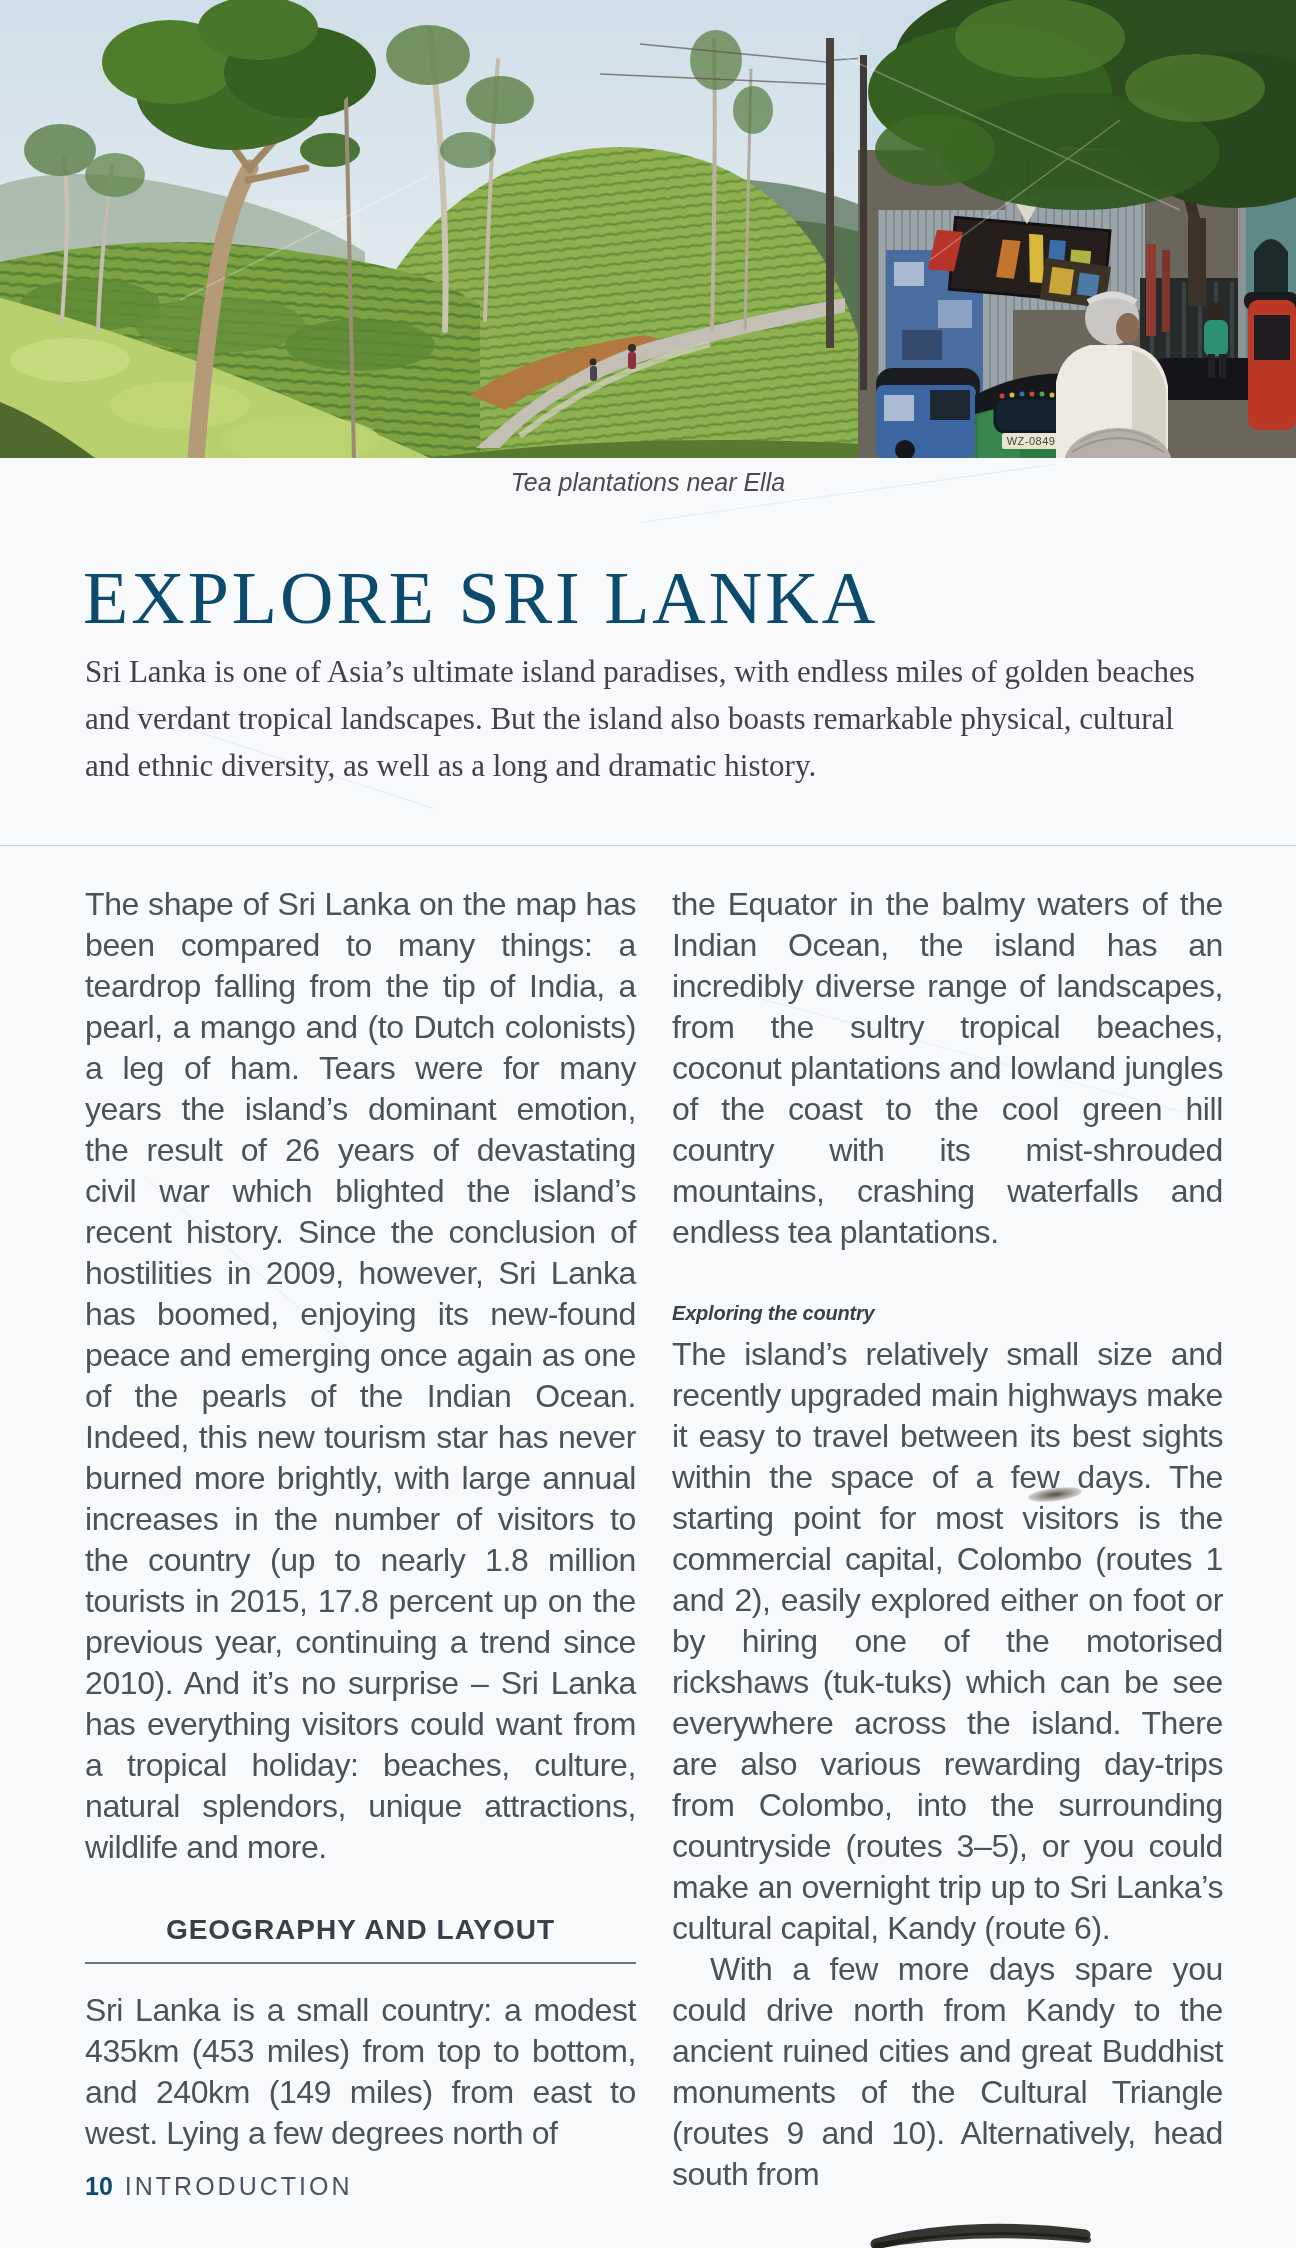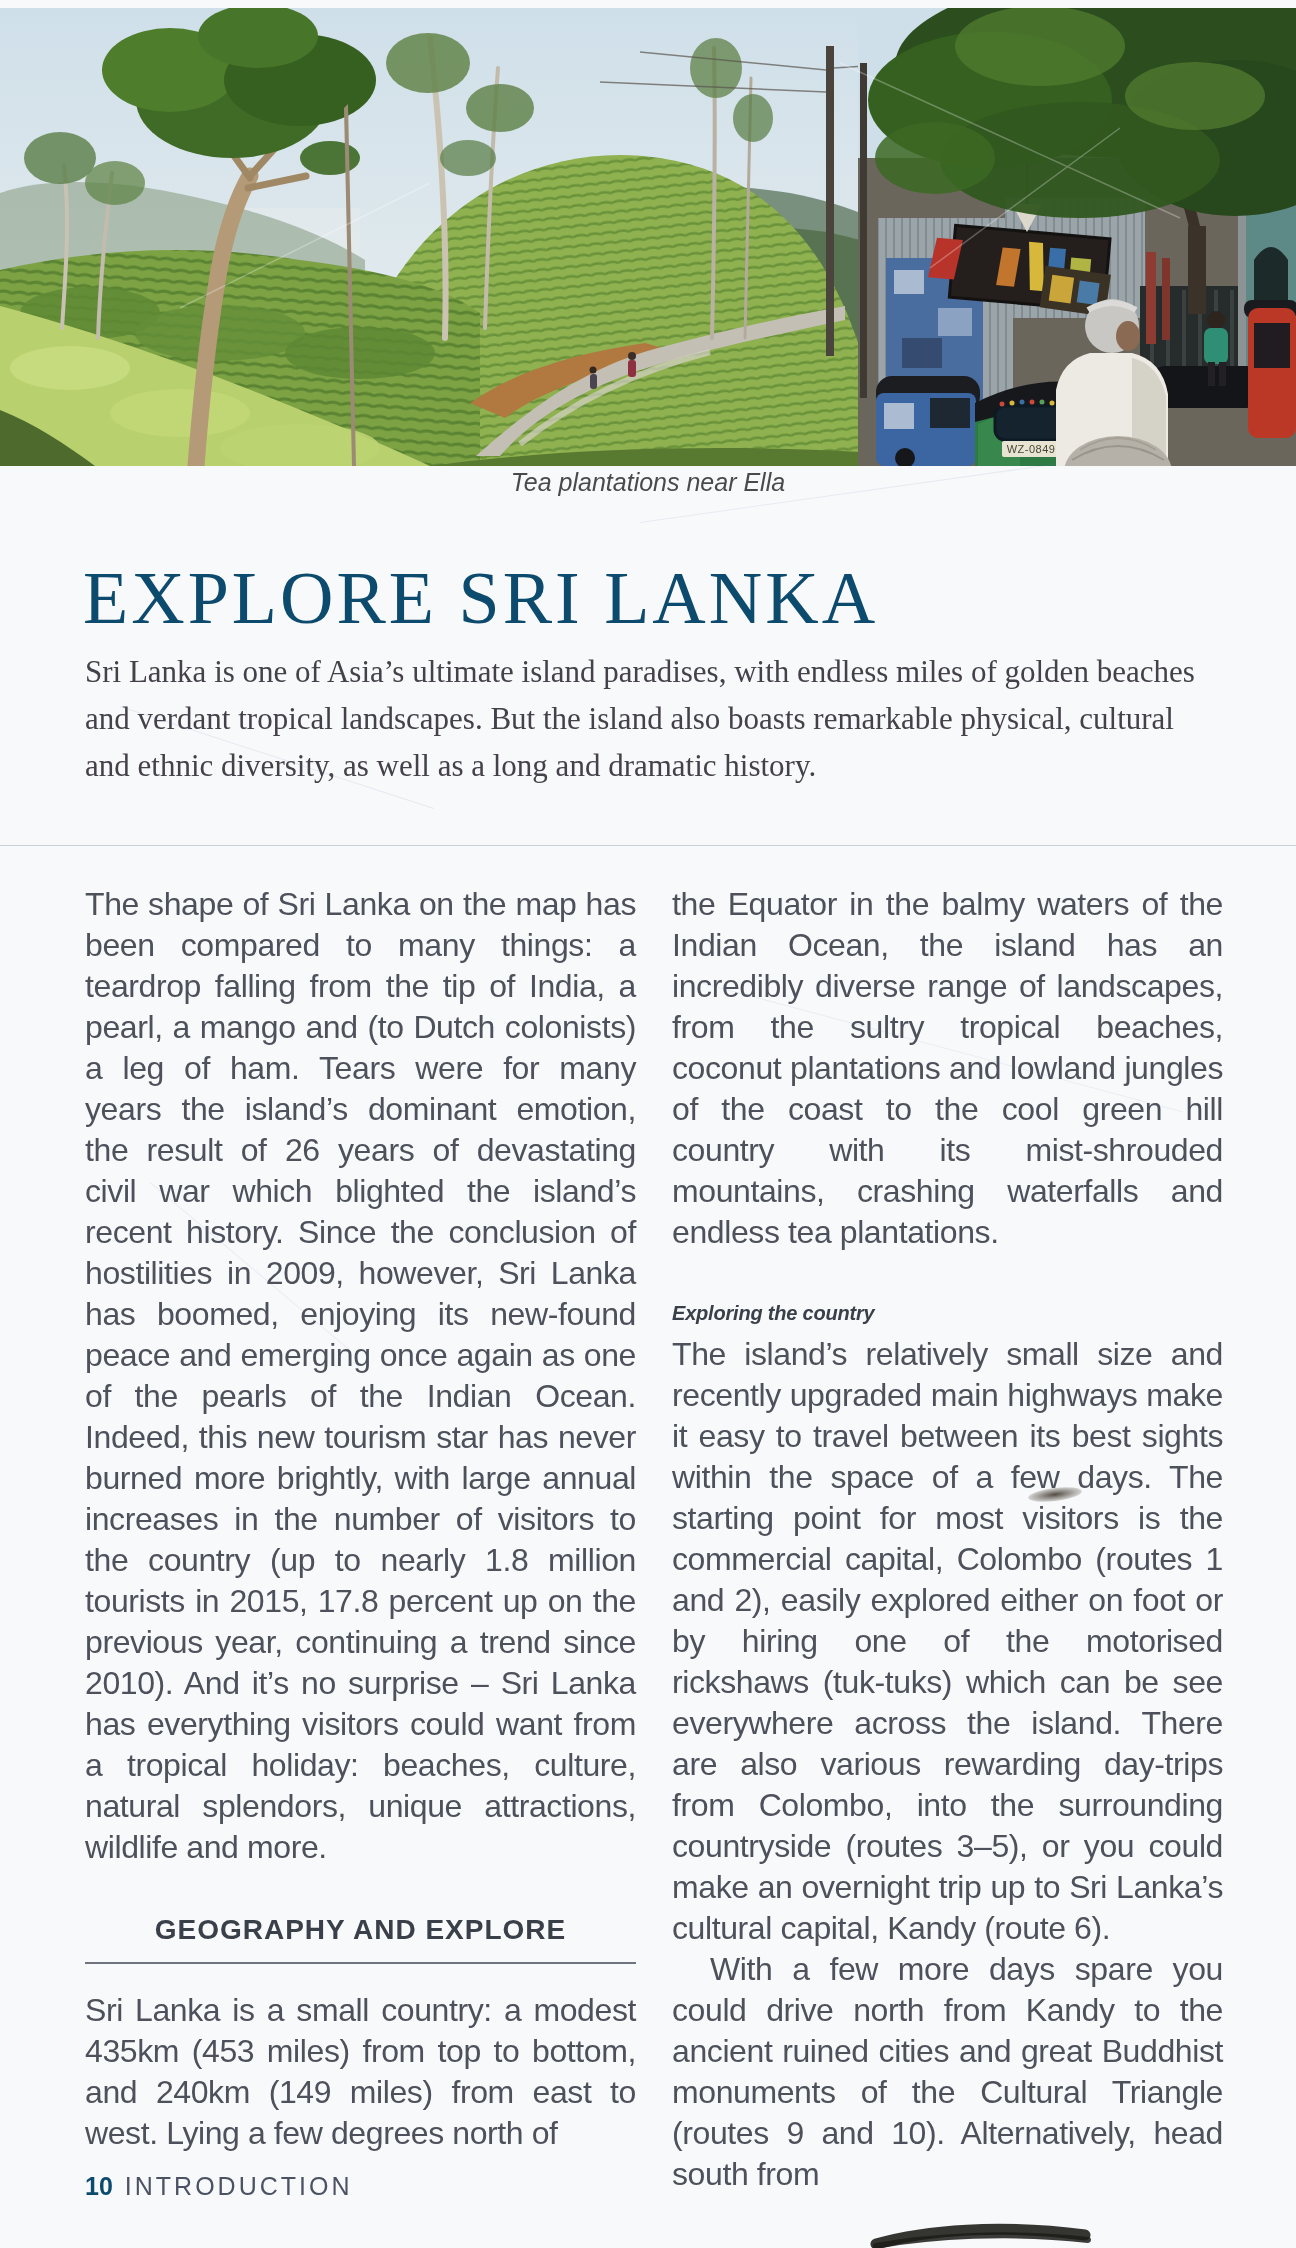--- a/index.html
+++ b/index.html
@@ -2,21 +2,21 @@
 <html lang="en"><head>
 <meta charset="utf-8">
 <style>
   html,body{margin:0;padding:0;background:#e9eaec;}
   .page{
     position:relative; width:1296px; height:2248px; margin:0 auto;
     background:#f8f9fa; overflow:hidden;
     font-family:"Liberation Sans",sans-serif; color:#4b4f59;
   }
   
-  .hero{position:absolute; left:0; top:8px; width:1296px; height:458px;}
+  .hero{position:absolute; left:0; top:0; width:1296px; height:458px;}
   .hero svg{display:block;}
   
   .caption{
     position:absolute; left:0; top:468px; width:1296px; text-align:center;
     font-family:Liberation Sans, sans-serif; font-style:italic; font-size:25px; color:#4a4a4e;
   }
   .title{
     position:absolute; left:83px; top:556px; width:1160px;
     font-family:"Liberation Serif",serif; font-weight:400; font-size:74px;
     letter-spacing:3px; color:#0c4a6e; white-space:nowrap;
@@ -287,21 +287,21 @@
     </svg>
   </figure>
 
   <div class="caption">Tea plantations near Ella</div>
   <h1 class="title" style="margin:0">EXPLORE SRI LANKA</h1>
   <div class="intro">Sri Lanka is one of Asia’s ultimate island paradises, with endless miles of golden beaches and verdant tropical landscapes. But the island also boasts remarkable physical, cultural and ethnic diversity, as well as a long and dramatic history.</div>
   <div class="fold-line"></div>
 
   <div class="col col-left">
     <p>The shape of Sri Lanka on the map has been compared to many things: a teardrop falling from the tip of India, a pearl, a mango and (to Dutch colonists) a leg of ham. Tears were for many years the island’s dominant emotion, the result of 26 years of devastating civil war which blighted the island’s recent history. Since the conclusion of hostilities in 2009, however, Sri Lanka has boomed, enjoying its new-found peace and emerging once again as one of the pearls of the Indian Ocean. Indeed, this new tourism star has never burned more brightly, with large annual increases in the number of visitors to the country (up to nearly 1.8 million tourists in 2015, 17.8 percent up on the previous year, continuing a trend since 2010). And it’s no surprise – Sri Lanka has everything visitors could want from a tropical holiday: beaches, culture, natural splendors, unique attractions, wildlife and more.</p>
-    <h2 class="geo-heading">GEOGRAPHY AND EXPLORE</h2>
+    <h2 class="geo-heading">GEOGRAPHY AND LAYOUT</h2>
     <p>Sri Lanka is a small country: a modest 435km (453 miles) from top to bottom, and 240km (149 miles) from east to west. Lying a few degrees north of</p>
   </div>
 
   <div class="col col-right">
     <p>the Equator in the balmy waters of the Indian Ocean, the island has an incredibly diverse range of landscapes, from the sultry tropical beaches, coconut plantations and lowland jungles of the coast to the cool green hill country with its mist-shrouded mountains, crashing waterfalls and endless tea plantations.</p>
     <h3 class="explore-heading">Exploring the country</h3>
     <p>The island’s relatively small size and recently upgraded main highways make it easy to travel between its best sights within the space of a few days. The starting point for most visitors is the commercial capital, Colombo (routes 1 and 2), easily explored either on foot or by hiring one of the motorised rickshaws (tuk-tuks) which can be see everywhere across the island. There are also various rewarding day-trips from Colombo, into the surrounding countryside (routes 3–5), or you could make an overnight trip up to Sri Lanka’s cultural capital, Kandy (route 6).</p>
     <p class="indent-p">With a few more days spare you could drive north from Kandy to the ancient ruined cities and great Buddhist monuments of the Cultural Triangle (routes 9 and 10). Alternatively, head south from</p>
   </div>
 

